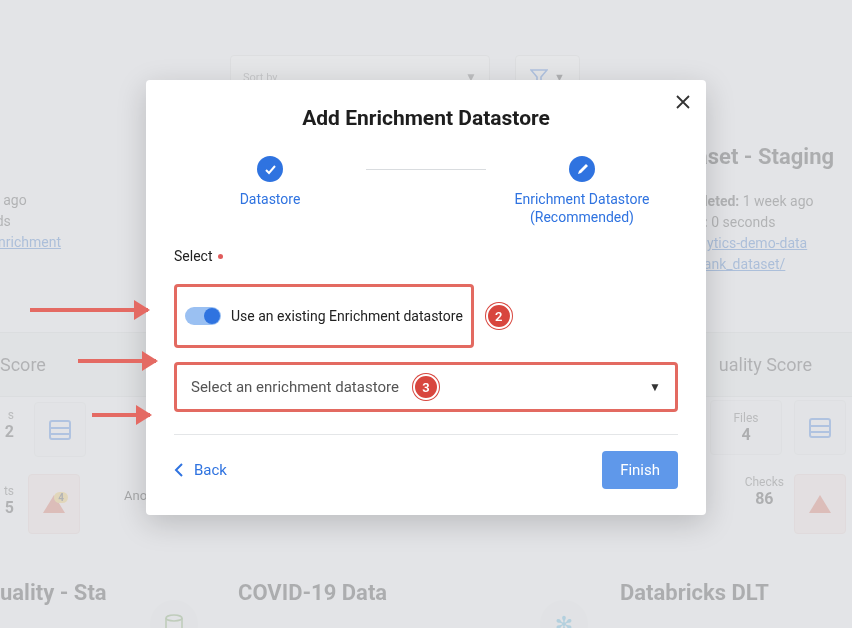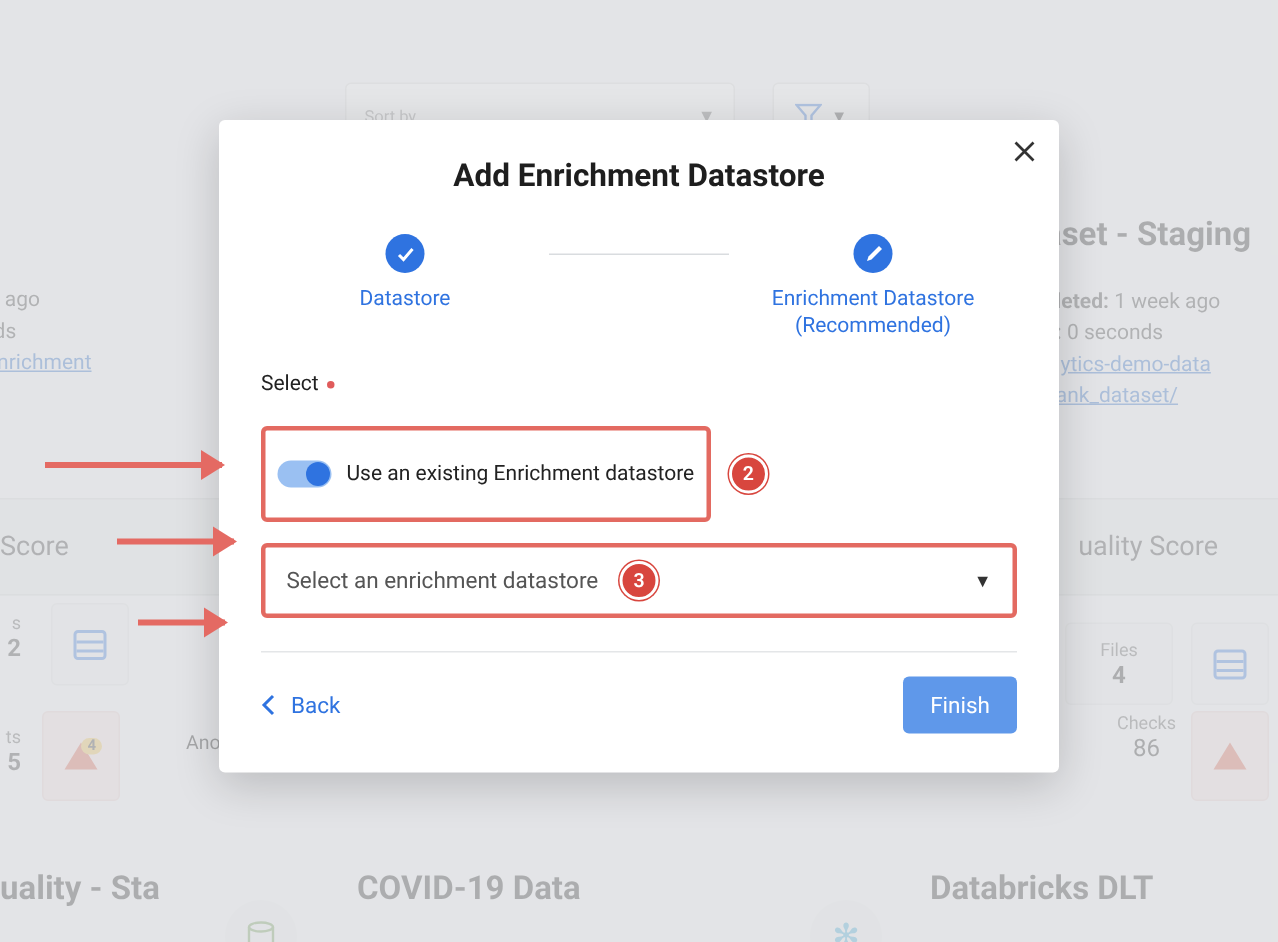--- a/index.html
+++ b/index.html
@@ -19,27 +19,27 @@
   .bg .card-right b{font-weight:700;}
   .bg .card-right a{color:#1e63c5;text-decoration:underline;}
   .bg .card-left{position:absolute;left:-20px;top:190px;font-size:14px;color:#333;line-height:1.5;}
   .bg .card-left a{color:#1e63c5;text-decoration:underline;}
   .bg .qualrow{position:absolute;top:332px;left:0;right:0;height:65px;background:#ebedef;border-top:1px solid #d7d9db;border-bottom:1px solid #d7d9db;display:flex;align-items:center;color:#333;font-size:18px;}
   .bg .qualrow .q1{position:absolute;left:0;}
   .bg .qualrow .q2{position:absolute;right:40px;}
   .bg .statrow{position:absolute;top:400px;left:0;right:0;height:60px;display:flex;}
   .bg .statcard{background:#f3f4f5;border:1px solid #e2e4e6;border-radius:4px;width:72px;height:55px;margin-right:6px;display:flex;flex-direction:column;align-items:center;justify-content:center;font-size:12px;color:#555;}
   .bg .statcard .v{font-weight:700;font-size:16px;color:#222;}
-  .bg .statrow .right-cards{position:absolute;right:6px;top:15px;display:flex;}
+  .bg .statrow .right-cards{position:absolute;right:6px;top:0;display:flex;}
   .bg .iconcard{background:#f3f4f5;border:1px solid #e2e4e6;border-radius:4px;width:52px;height:55px;display:flex;align-items:center;justify-content:center;margin-left:6px;}
   .bg .anomrow{position:absolute;top:468px;left:0;right:0;height:70px;}
   .bg .anomcard{position:absolute;background:#f6e4e3;border:1px solid #e9cfcd;border-radius:4px;width:52px;height:60px;display:flex;align-items:center;justify-content:center;}
   .bg .anomlbl{position:absolute;left:124px;top:488px;font-size:13px;color:#000000;}
   .bg .checkscard{position:absolute;right:68px;top:475px;text-align:center;font-size:12px;color:#555;}
-  .bg .checkscard .v{font-weight:400;font-size:16px;color:#222;}
+  .bg .checkscard .v{font-weight:700;font-size:16px;color:#222;}
   .bg .bottomrow{position:absolute;top:580px;left:0;right:0;display:flex;font-size:22px;font-weight:700;color:#1e1e1e;}
   .bg .bottomrow .b1{position:absolute;left:0;white-space:nowrap;}
   .bg .bottomrow .b2{position:absolute;left:238px;white-space:nowrap;}
   .bg .bottomrow .b3{position:absolute;left:620px;white-space:nowrap;}
   .bg .snow{position:absolute;left:540px;top:600px;width:48px;height:48px;border-radius:24px;background:#edf0f2;display:flex;align-items:center;justify-content:center;color:#3aa7d6;font-size:22px;}
   .bg .dbicon{position:absolute;left:150px;top:600px;width:48px;height:48px;border-radius:24px;background:#edf0f2;display:flex;align-items:center;justify-content:center;color:#6a994e;font-size:22px;}
 
   .db-glyph{border:2px solid #2f73e0;border-radius:3px;width:22px;height:20px;position:relative;}
   .db-glyph:before,.db-glyph:after{content:"";position:absolute;left:0;right:0;height:2px;background:#2f73e0;}
   .db-glyph:before{top:5px;} .db-glyph:after{top:11px;}

